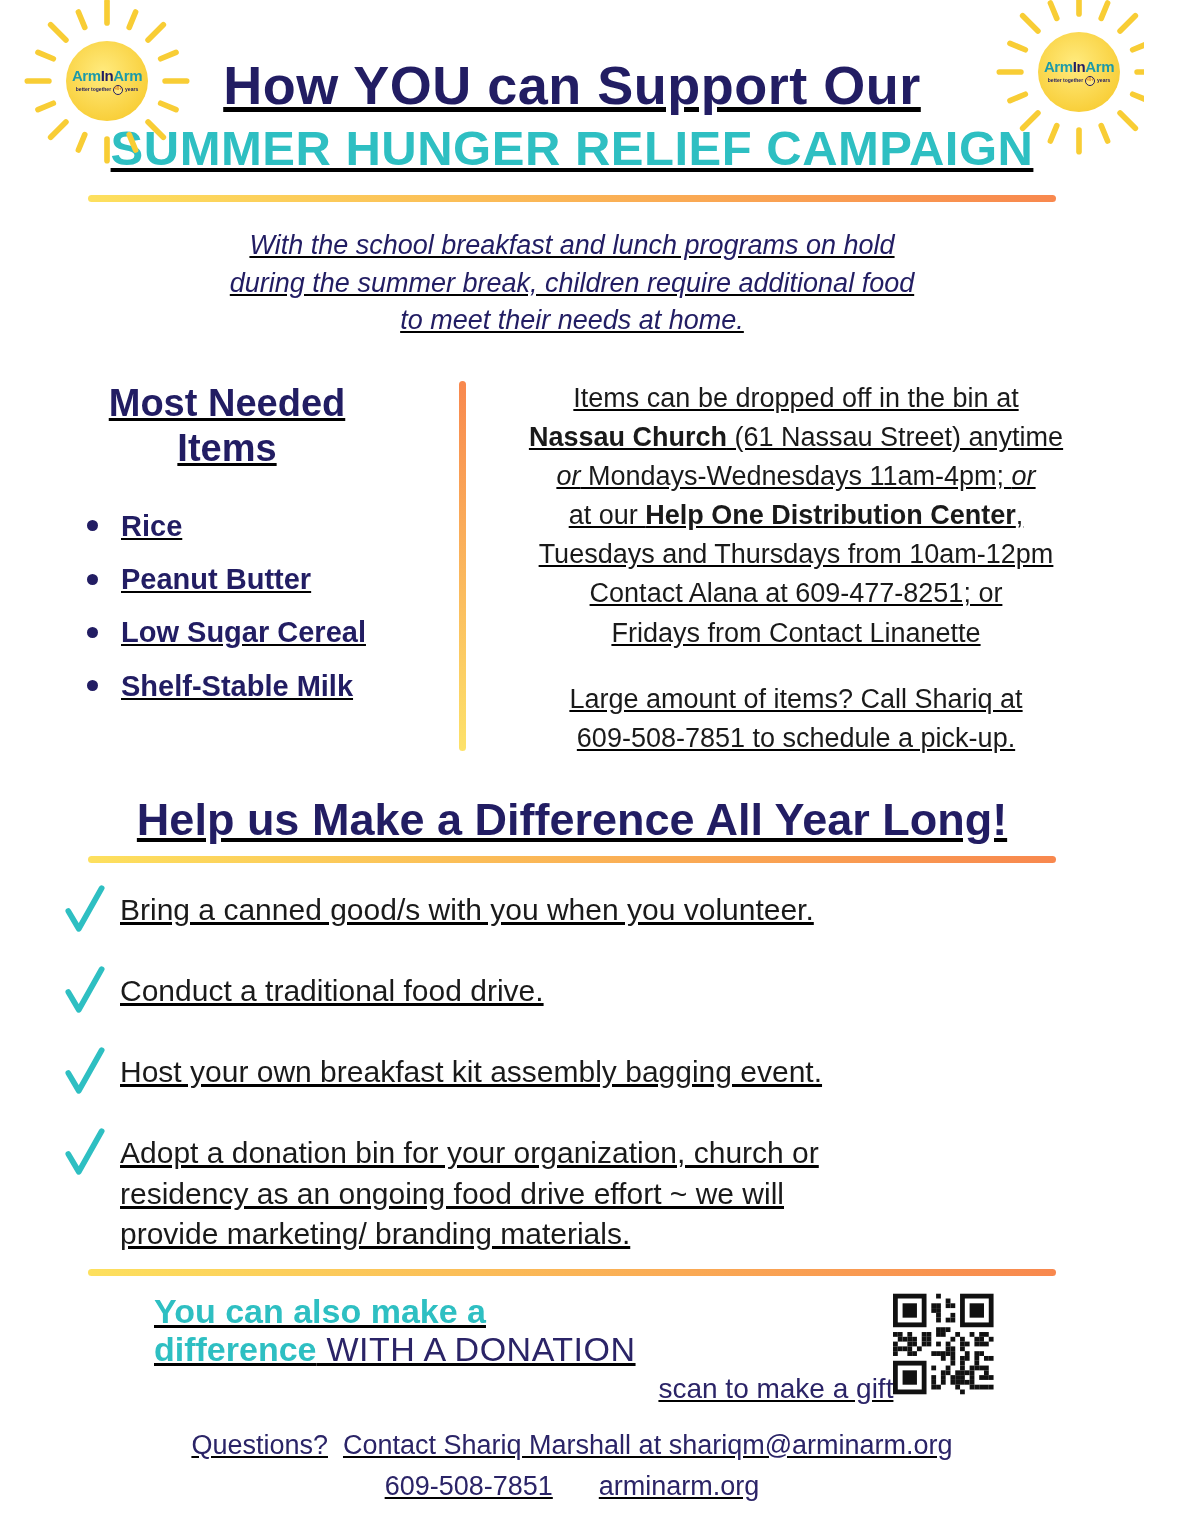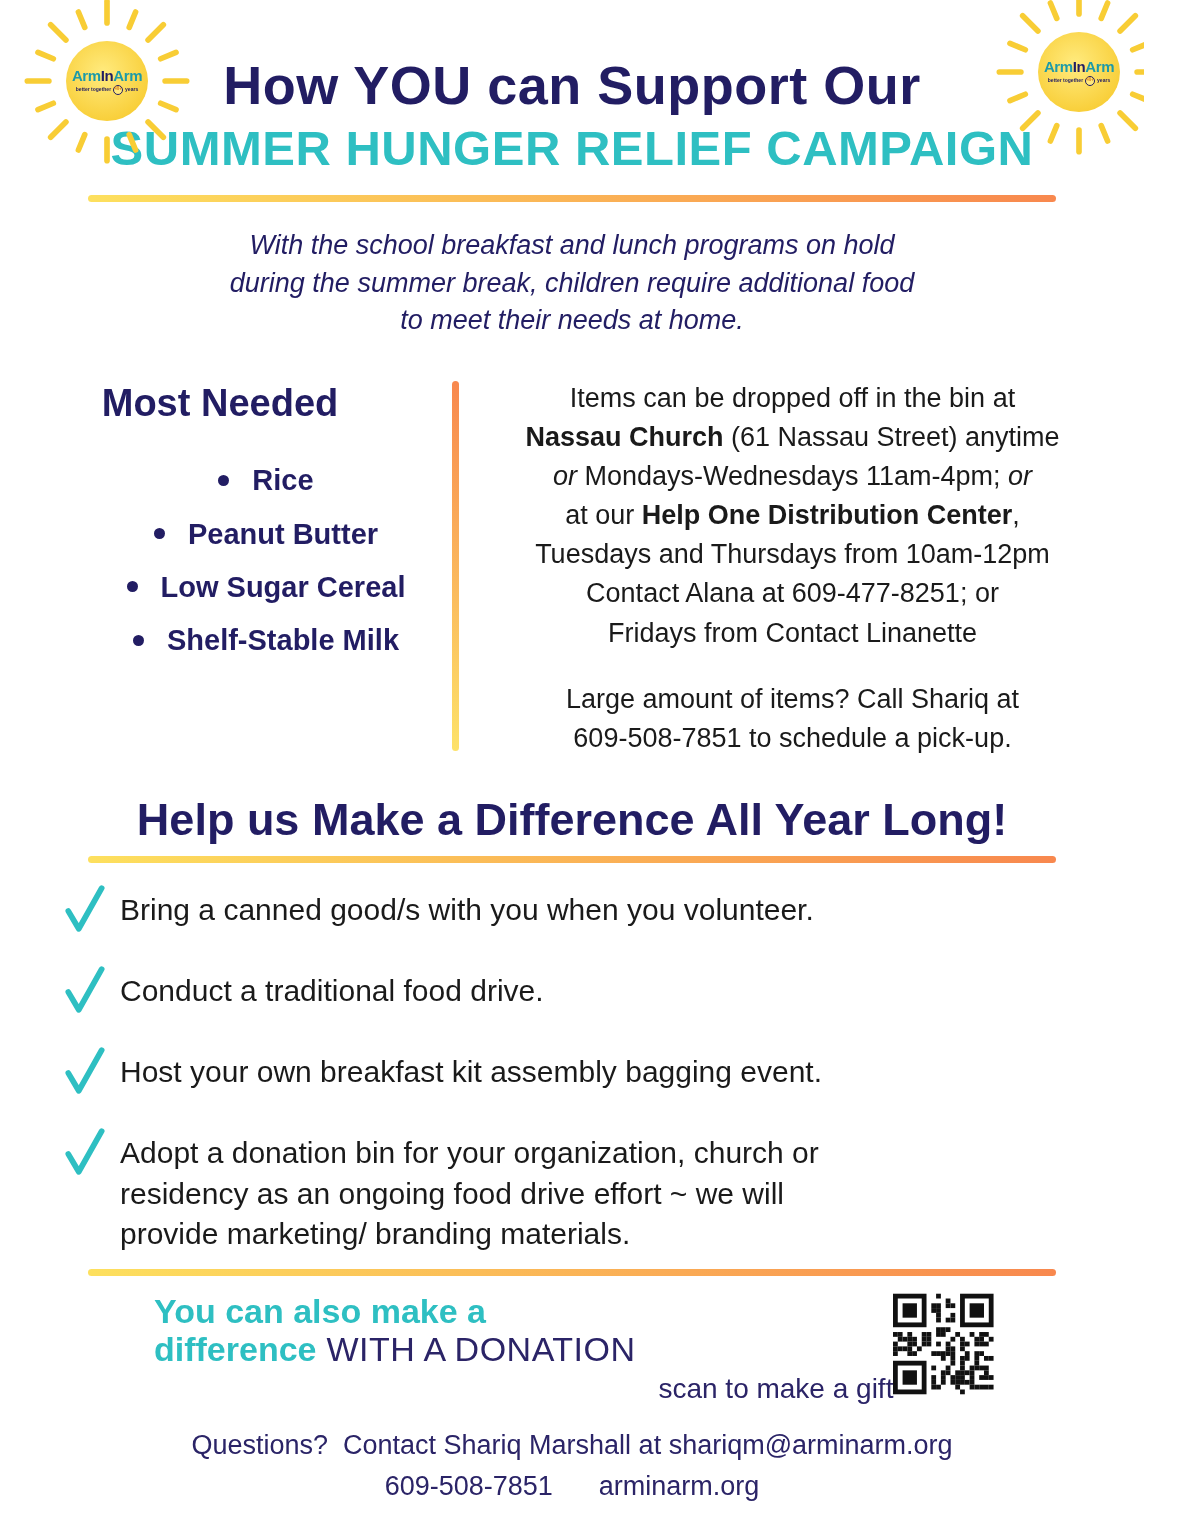--- a/index.html
+++ b/index.html
@@ -2,21 +2,21 @@
 <html><head>
 <meta charset="utf-8">
 <style>
   * { box-sizing: border-box; }
   html,body { margin:0; padding:0; }
   body {
     width:1187px; height:1536px; background:#ffffff;
     font-family:"Liberation Sans", sans-serif;
     -webkit-font-smoothing:antialiased;
   }
-  .page { position:relative; width:1144px; height:1536px; overflow:hidden; background:#fff; }
+  .page { position:relative; width:1144px; height:1536px; overflow:hidden; background:#fff;text-decoration:underline; }
 
   
   .sun { position:absolute; width:172px; height:166px; }
   .sun-left  { left:21px;  top:-2px; }
   .sun-right { left:993px; top:-11px; }
   .sun svg.rays { position:absolute; inset:0; width:100%; height:100%; }
   .sun-core {
     position:absolute; left:50%; top:50%; transform:translate(-50%,-50%);
     width:82px; height:80px; border-radius:50%;
     background:radial-gradient(circle at 45% 40%, #ffe97a 5%, #f8cd35 78%);
@@ -47,30 +47,30 @@
     background:linear-gradient(90deg,#fde05e,#f8884e);
   }
 
   
   .intro {
     margin-top:25px; text-align:center; font-style:italic;
     color:#221d63; font-size:27px; line-height:1.39; font-weight:500;
   }
 
   
-  .columns { display:flex; align-items:flex-start; margin-top:39px; }
+  .columns { display:flex; align-items:flex-start; margin-top:39px;margin-left:7px; }
   .left-col { width:452px; flex:none; }
   .mn-heading {
     width:330px; margin:2px 0 0 55px; text-align:center;
     font-size:38px; font-weight:800; color:#221d63; line-height:1.2;
   }
   .mn-list { margin:36px 0 0 80px; padding:0; list-style:none; }
   .mn-list li {
     display:flex; align-items:center; gap:23px;
-    font-size:29px; font-weight:bold; color:#221d63; margin-bottom:17px; line-height:1.25;justify-content:center;
+    font-size:29px; font-weight:bold; color:#221d63; margin-bottom:17px; line-height:1.25;
   }
   .bullet { width:11px; height:11px; border-radius:50%; background:#221d63; flex:none; }
   .v-divider {
     width:7px; height:370px; flex:none; border-radius:4px; margin-top:2px;
     background:linear-gradient(180deg,#f8884e,#fde26a);
   }
   .right-col {
     flex:1; padding:0 34px 0 16px; text-align:center;
     color:#1a1a1a; font-size:27px; line-height:1.45;
   }
@@ -181,20 +181,21 @@
   <div class="intro">
     <div>With the school breakfast and lunch programs on hold</div>
     <div>during the summer break, children require additional food</div>
     <div>to meet their needs at home.</div>
   </div>
 
   <div class="columns">
     <div class="left-col">
       <div class="mn-heading">
         <div>Most Needed</div>
+        <div>Items</div>
       </div>
       <ul class="mn-list">
         <li>
             <span class="bullet"></span>
             <span>Rice</span>
           </li>
         <li>
             <span class="bullet"></span>
             <span>Peanut Butter</span>
           </li>

